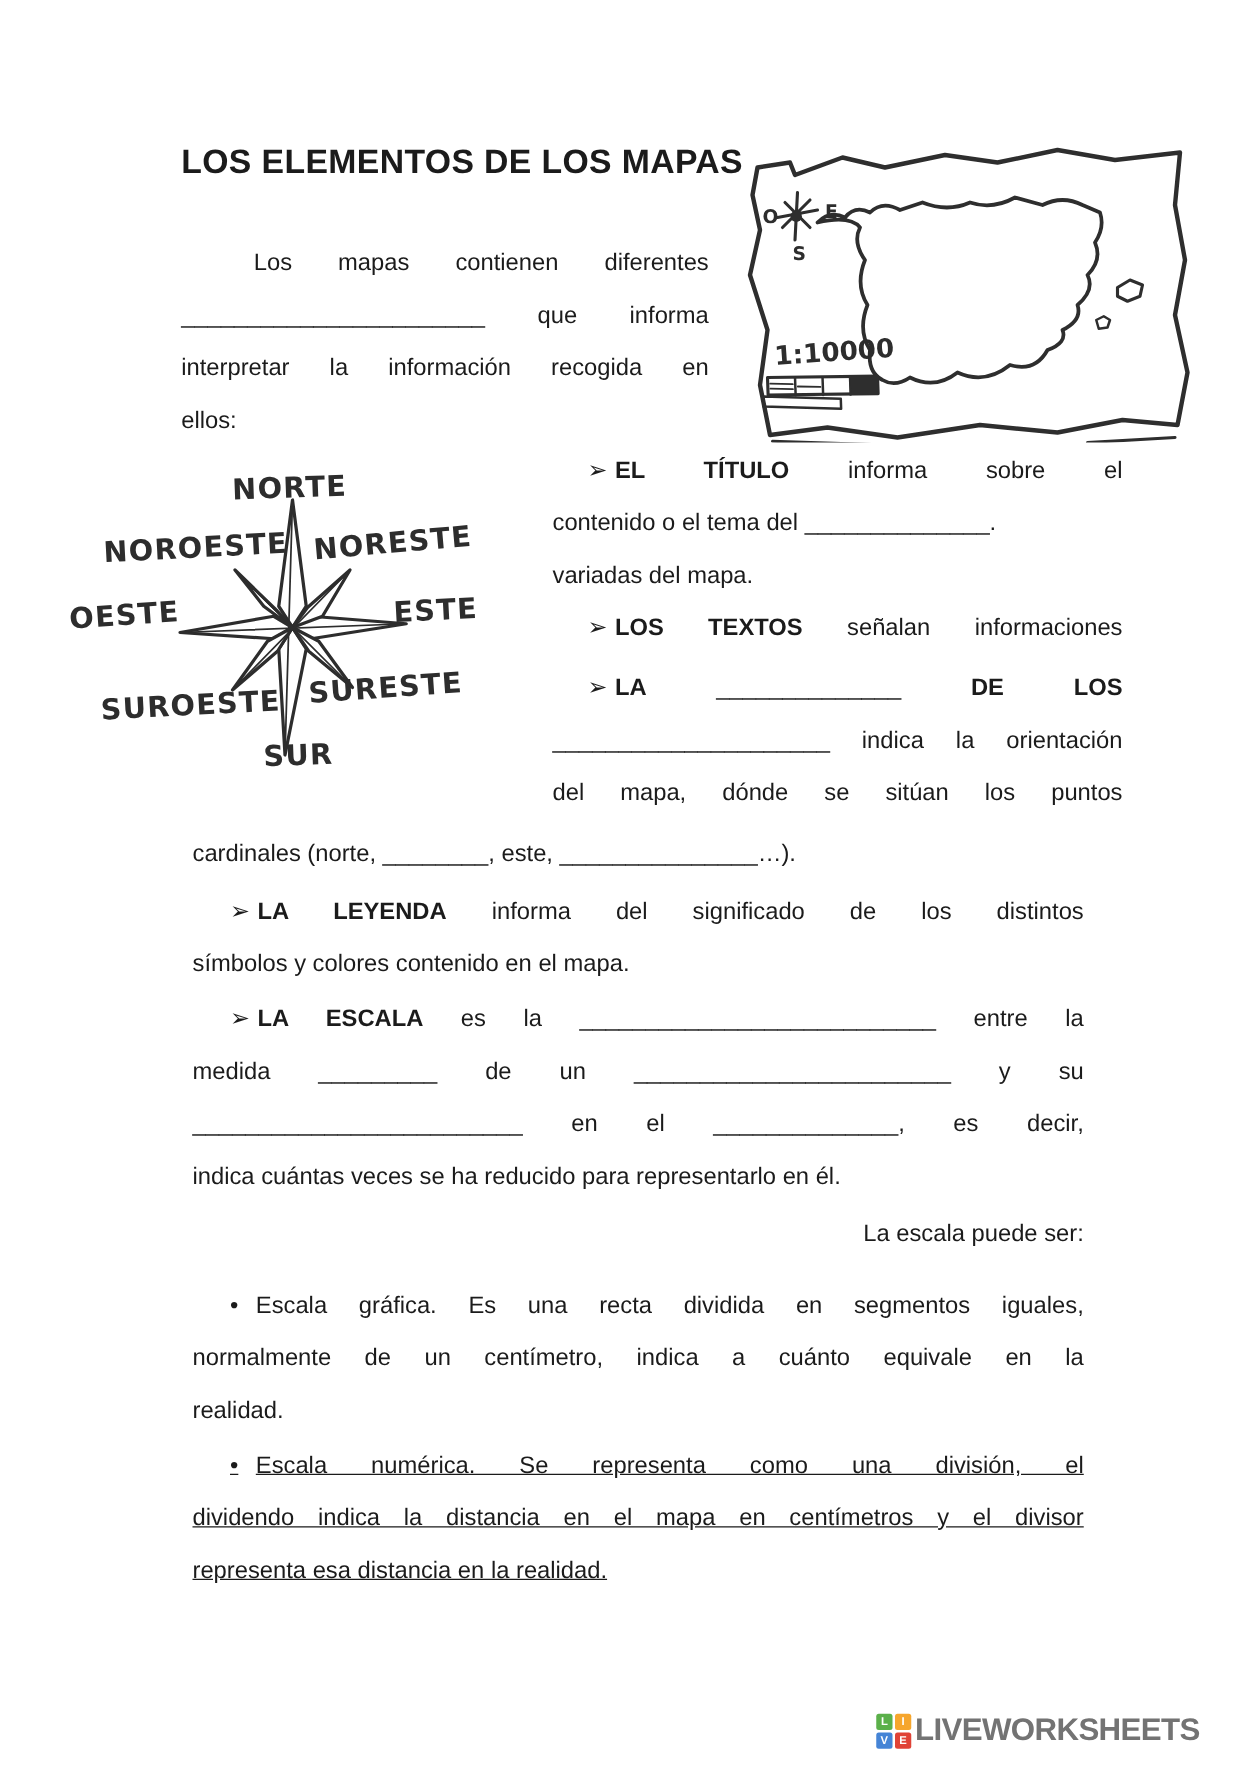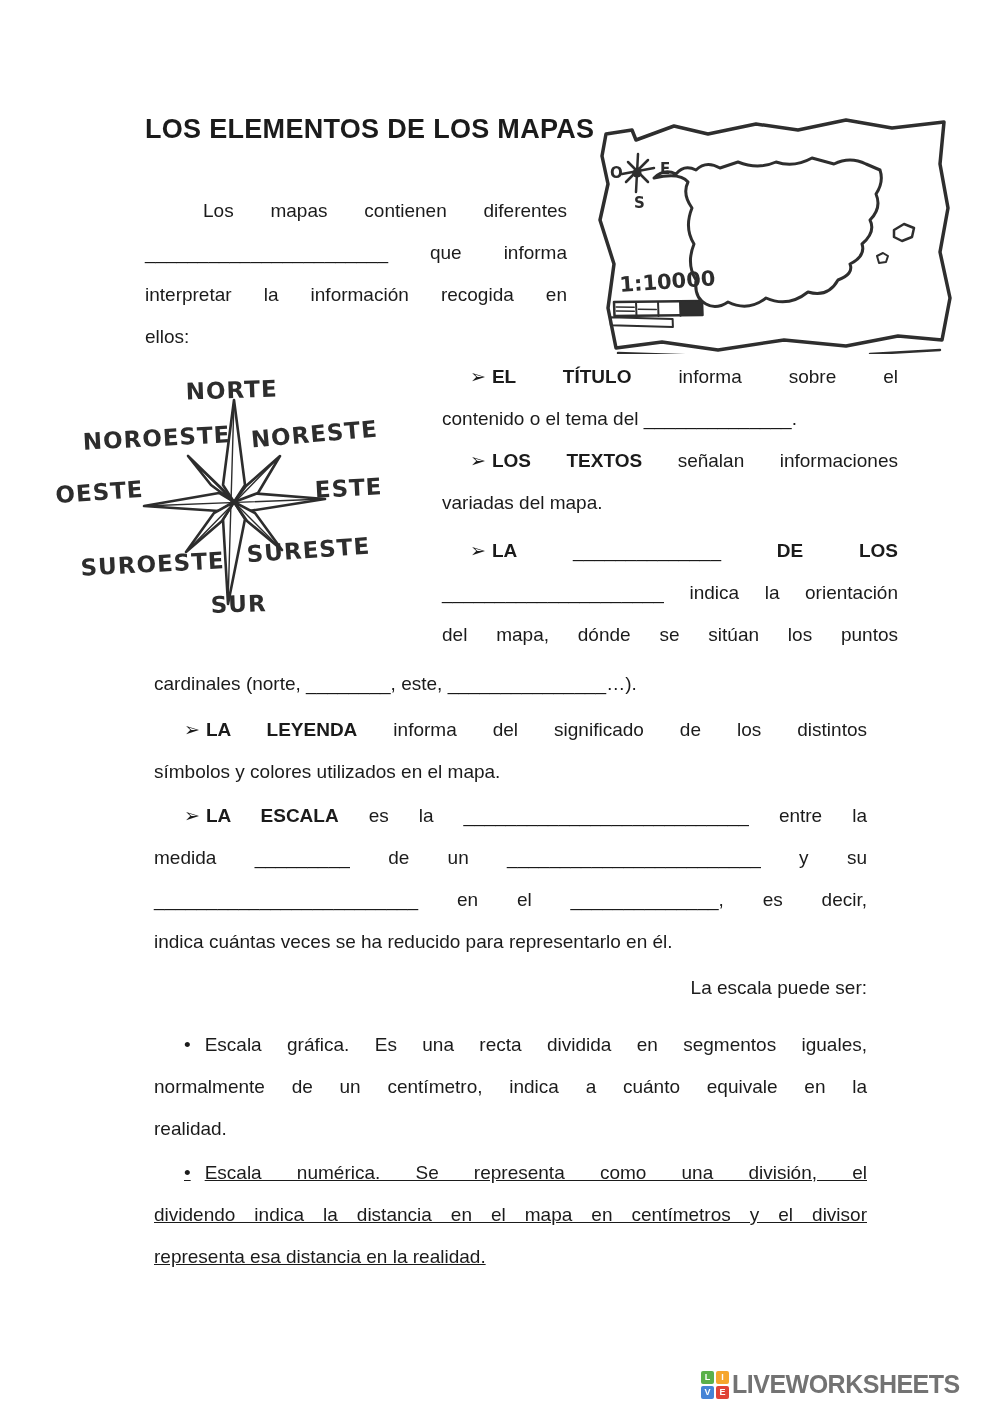--- a/index.html
+++ b/index.html
@@ -107,42 +107,42 @@
   </svg>
 
   <div class="block col-right">
     <div>
       <div class="line just ti28">
         <span class="marker">➢</span><span class="b">EL TÍTULO</span><span> informa sobre el</span>
       </div>
       <div class="line">contenido o el tema del ______________.</div>
     </div>
     <div>
+      <div class="line">variadas del mapa.</div>
       <div class="line just ti28">
         <span class="marker">➢</span><span class="b">LOS TEXTOS</span><span> señalan informaciones</span>
       </div>
-      <div class="line">variadas del mapa.</div>
     </div>
     <div class="b-rosa">
       <div class="line just ti28">
         <span class="marker">➢</span><span class="b">LA</span><span> ______________ </span><span class="b">DE LOS</span>
       </div>
       <div class="line just">_____________________ indica la orientación</div>
       <div class="line just">del mapa, dónde se sitúan los puntos</div>
     </div>
   </div>
 
   <div class="block full">
     <div class="line">cardinales (norte, ________, este, _______________…).</div>
 
     <div class="b-leyenda">
       <div class="line just ti30">
         <span class="marker">➢</span><span class="b">LA LEYENDA</span><span> informa del significado de los distintos</span>
       </div>
-      <div class="line">símbolos y colores utilizados en el mapa.</div>
+      <div class="line">símbolos y colores contenido en el mapa.</div>
     </div>
 
     <div class="b-escala">
       <div class="line just ti30">
         <span class="marker">➢</span><span class="b">LA ESCALA</span><span> es la ___________________________ entre la</span>
       </div>
       <div class="line just">medida _________ de un ________________________ y su</div>
       <div class="line just">_________________________ en el ______________, es decir,</div>
       <div class="line">indica cuántas veces se ha reducido para representarlo en él.</div>
     </div>

